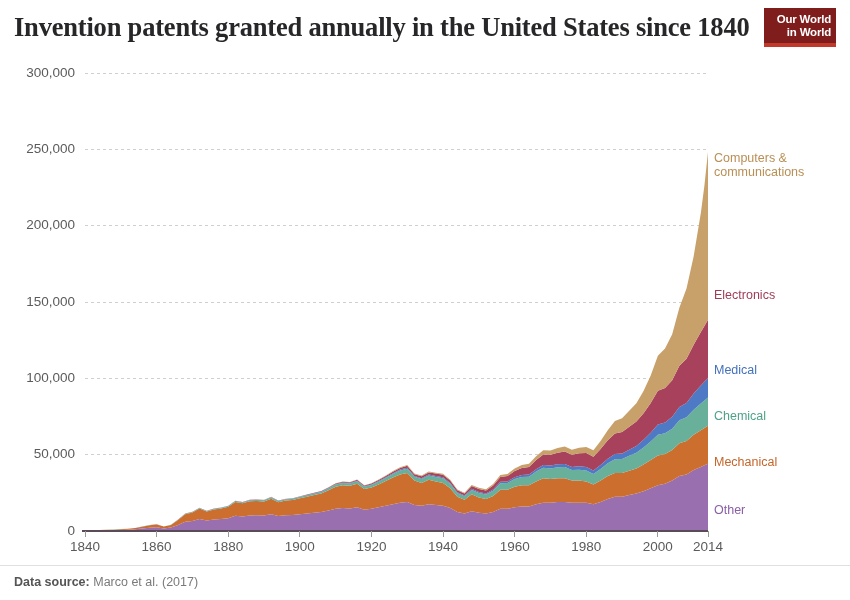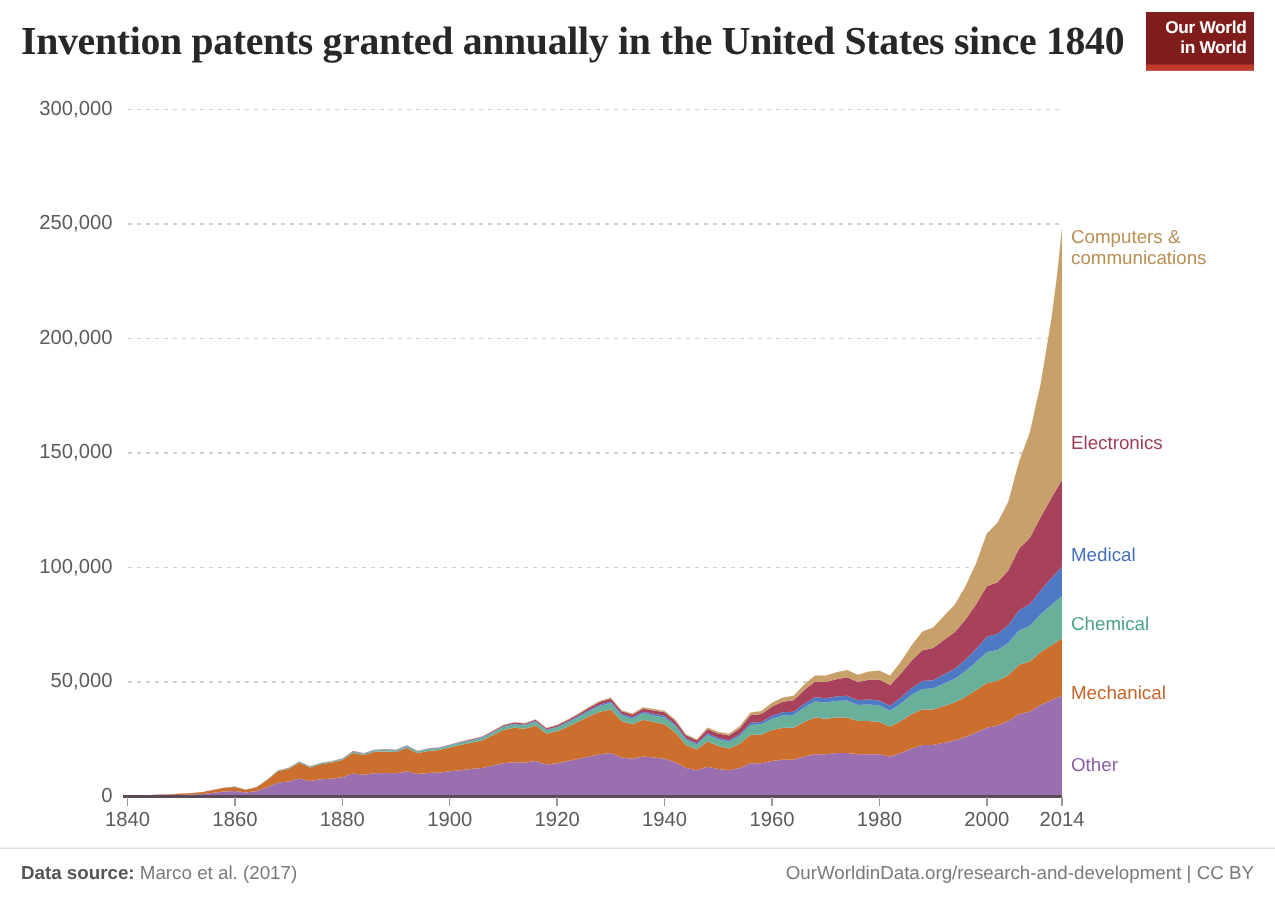--- a/index.html
+++ b/index.html
@@ -208,14 +208,13 @@
         <text x="714" y="456" class="series-label" fill="#8a5fa5">Other</text>
       </g>
   </svg>
 </div>
 
 <div id="footer">
   <div id="footer-left">
     <b>Data source:</b>
     <span>Marco et al. (2017)</span>
   </div>
-  <div id="footer-right">OurWorldinData.org/research-and-development | CC BY</div>
 </div>
 
 </body></html>

